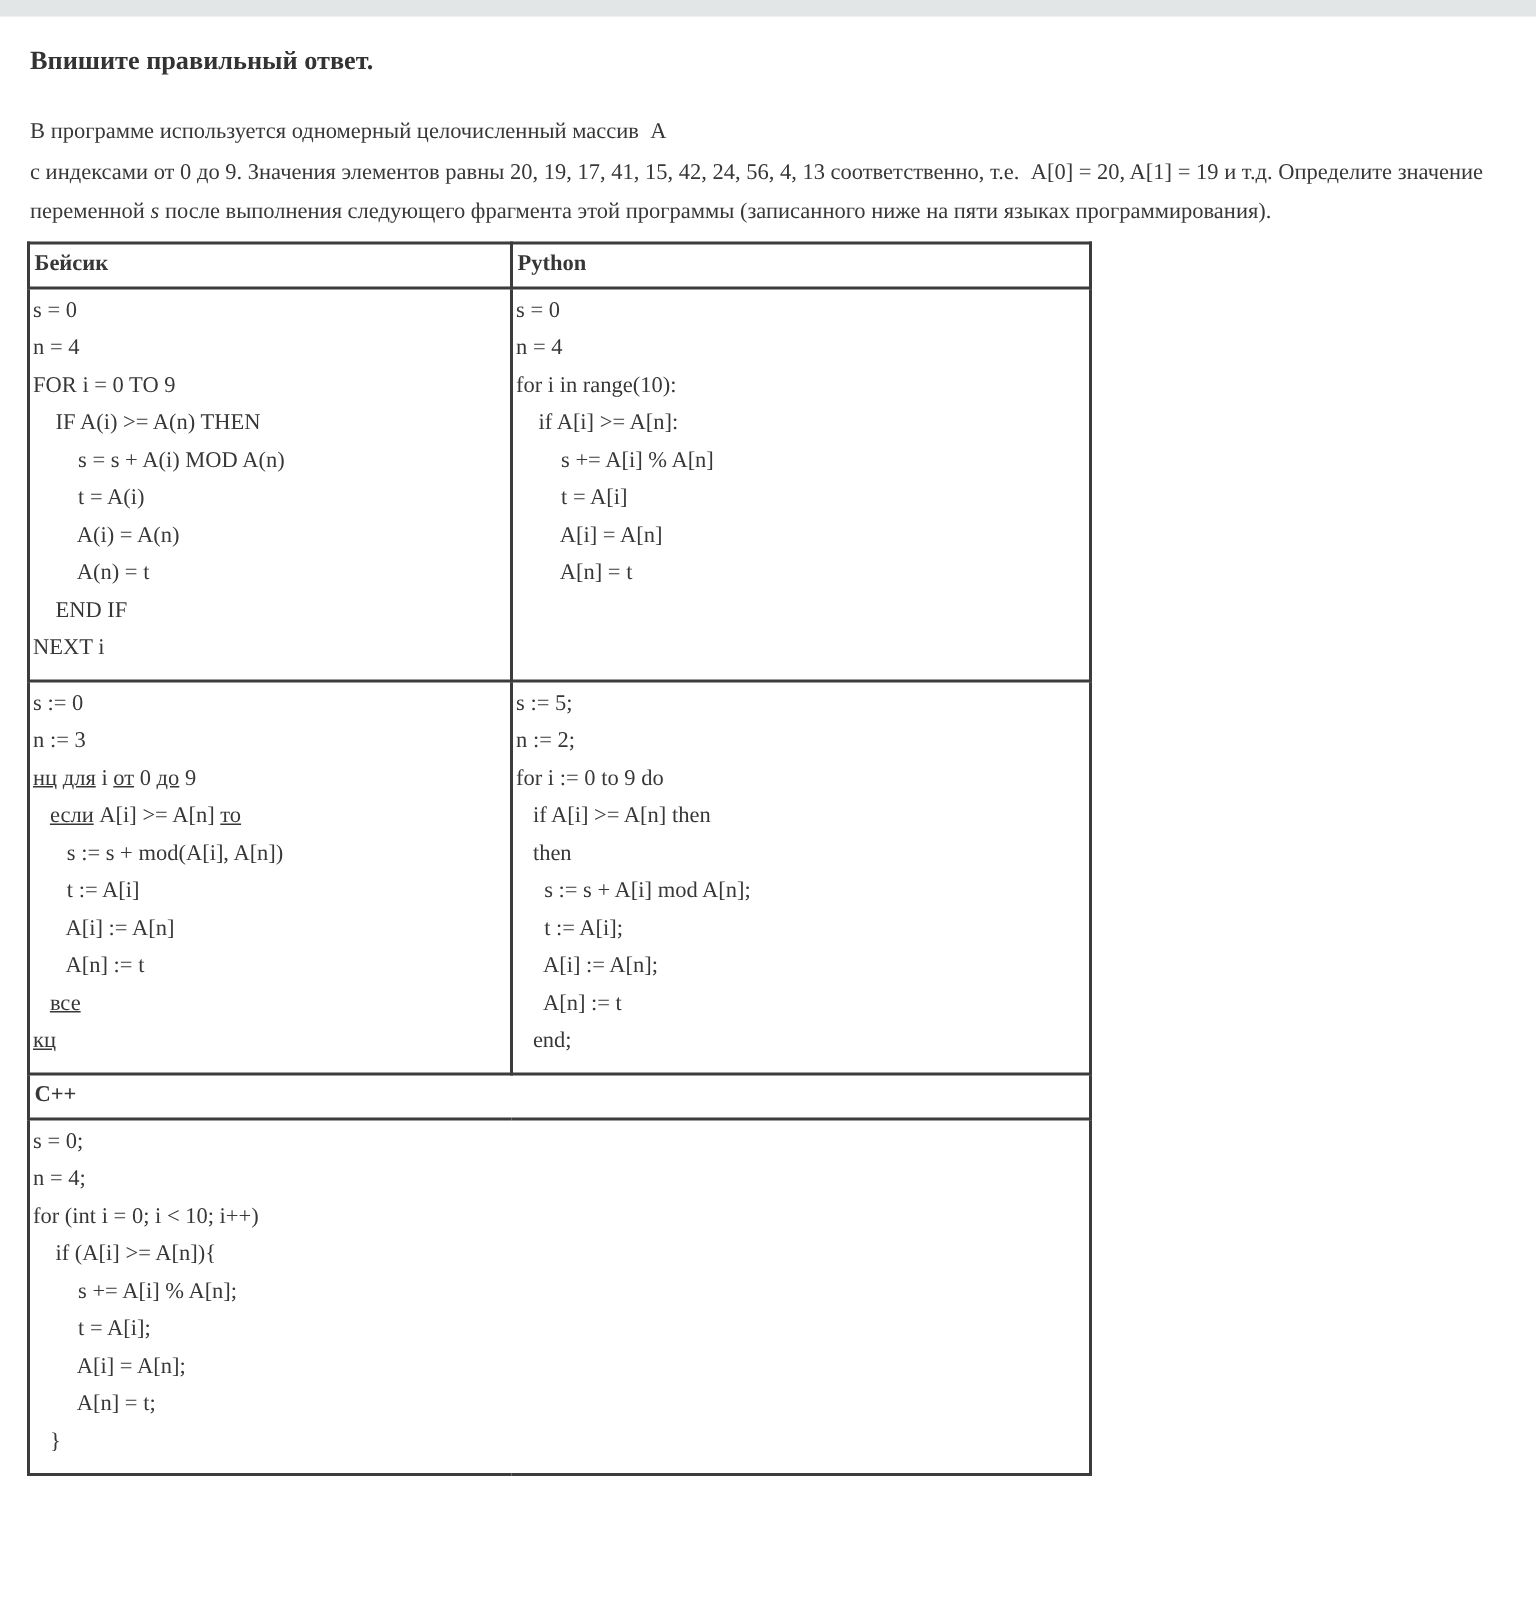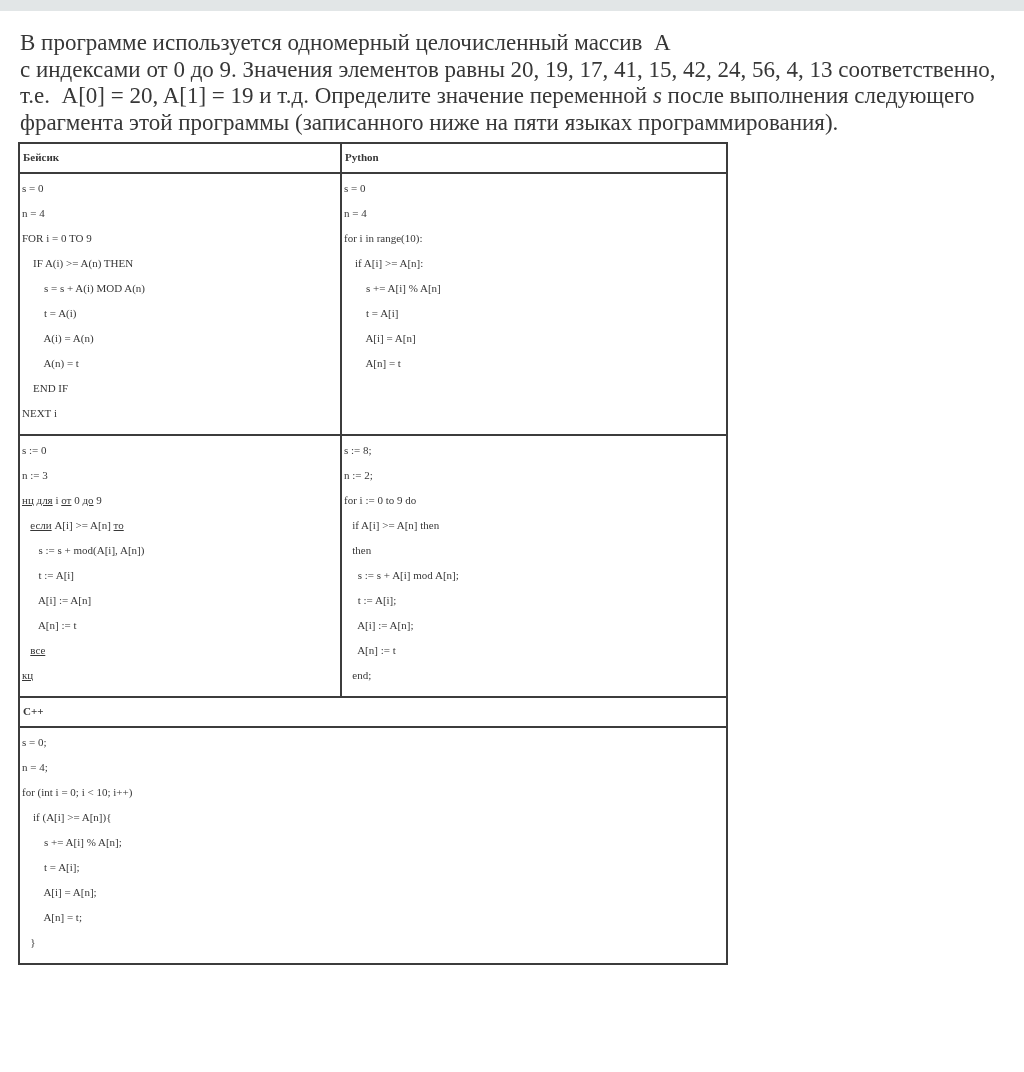--- a/index.html
+++ b/index.html
@@ -22,39 +22,39 @@
   }
 
   .title {
     font-weight: bold;
     font-size: 17.5px;
     margin-bottom: 24px;
     color: #333333;
   }
 
   .para {
-    font-size: 23px;
+    font-size: 15px;
     line-height: 26.5px;
     width: 994px;
     white-space: pre-wrap;
     margin-bottom: 6px;
     font-family: Liberation Serif, serif;
   }
   .para .var { font-style: italic; }
 
   table.code-table {
     border-collapse: collapse;
     margin-left: -2px;
     table-layout: fixed;
     width: 644px;
   }
   table.code-table td {
     border: 2px solid #3c3c3c;
     vertical-align: top;
-    font-size: 11px;
+    font-size: 15px;
   }
   td.col-a { width: 322px; }
   td.col-b { width: 386px; }
   td.hdr {
     font-weight: bold;
     padding: 2px 3px 3px 3px;
     height: 28px;
     line-height: 23px;
   }
   td.code {
@@ -66,20 +66,21 @@
   }
   .u { text-decoration: underline; text-align: center; }
 </style>
 </head>
 <body>
 
 <div class="topbar"></div>
 
 <div class="content">
 
+  <div class="title">Впишите правильный ответ.</div>
 
   <div class="para"><span>В программе используется одномерный целочисленный массив  А</span><br><span>с индексами от 0 до 9. Значения элементов равны 20, 19, 17, 41, 15, 42, 24, 56, 4, 13 соответственно, т.е.  A[0] = 20, A[1] = 19 и т.д. Определите значение переменной </span><i class="var">s</i><span> после выполнения следующего фрагмента этой программы (записанного ниже на пяти языках программирования).</span></div>
 
   <table class="code-table">
     <tbody>
         <tr>
       <td class="hdr col-a">Бейсик</td>
       <td class="hdr col-b">Python</td>
     </tr>
     <tr>
@@ -113,21 +114,21 @@
             <div><span class="u">нц</span><span> </span><span class="u">для</span><span> i </span><span class="u">от</span><span> 0 </span><span class="u">до</span><span> 9</span></div>
             <div><span>   </span><span class="u">если</span><span> A[i] &gt;= A[n] </span><span class="u">то</span></div>
             <div>      s := s + mod(A[i], A[n])</div>
             <div>      t := A[i]</div>
             <div>      A[i] := A[n]</div>
             <div>      A[n] := t</div>
             <div><span>   </span><span class="u">все</span></div>
             <div><span class="u">кц</span></div>
           </td>
       <td class="code col-b">
-            <div>s := 8;</div>
+            <div>s := 5;</div>
             <div>n := 2;</div>
             <div>for i := 0 to 9 do</div>
             <div>   if A[i] &gt;= A[n] then</div>
             <div>   then</div>
             <div>     s := s + A[i] mod A[n];</div>
             <div>     t := A[i];</div>
             <div>     A[i] := A[n];</div>
             <div>     A[n] := t</div>
             <div>   end;</div>
           </td>

